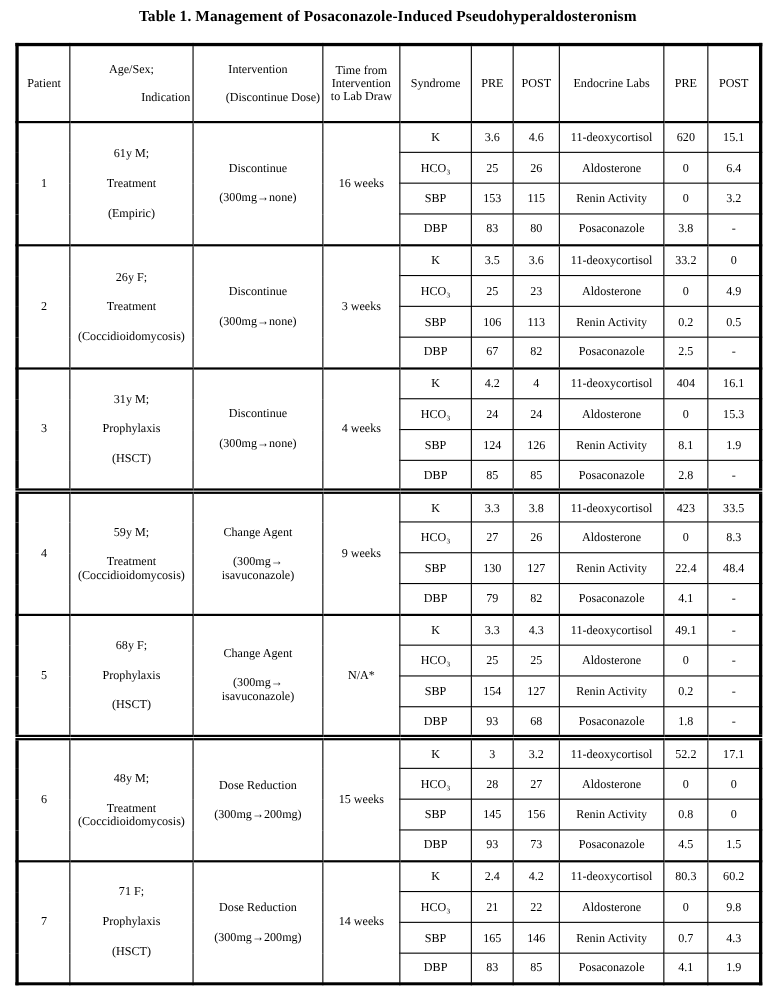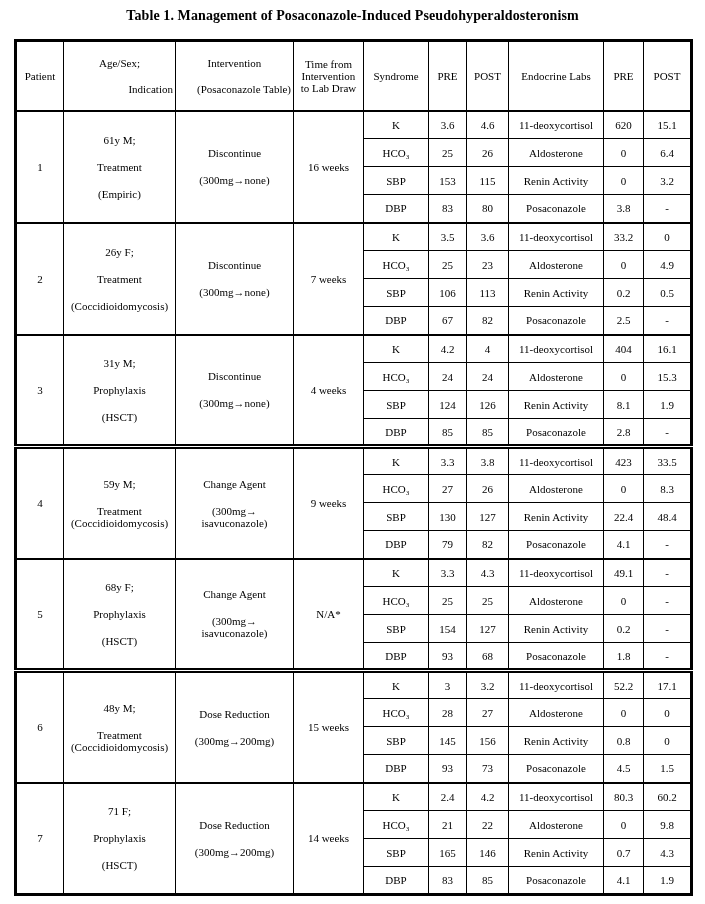--- a/index.html
+++ b/index.html
@@ -64,21 +64,21 @@
     </colgroup>
     <thead>
       <tr>
         <th>Patient</th>
         <th>
           <div class="hpara">Age/Sex;</div>
           <div class="hpara">Indication</div>
         </th>
         <th>
           <div class="hpara">Intervention</div>
-          <div class="hpara">(Posaconazole Table)</div>
+          <div class="hpara">(Discontinue Dose)</div>
         </th>
         <th class="c-time-head">Time from Intervention to Lab Draw</th>
         <th>Syndrome</th>
         <th>PRE</th>
         <th>POST</th>
         <th>Endocrine Labs</th>
         <th>PRE</th>
         <th>POST</th>
       </tr>
     </thead>
@@ -150,21 +150,21 @@
             </div>
           </td>
           <td rowspan="4">
             <div class="para">
               <div class="line">Discontinue</div>
             </div>
             <div class="para">
               <div class="line">(300mg→none)</div>
             </div>
           </td>
-          <td rowspan="4">7 weeks</td>
+          <td rowspan="4">3 weeks</td>
           <td>K</td>
           <td>3.5</td>
           <td>3.6</td>
           <td>11-deoxycortisol</td>
           <td>33.2</td>
           <td>0</td>
         </tr>
         <tr>
           <td>HCO₃</td>
           <td>25</td>

